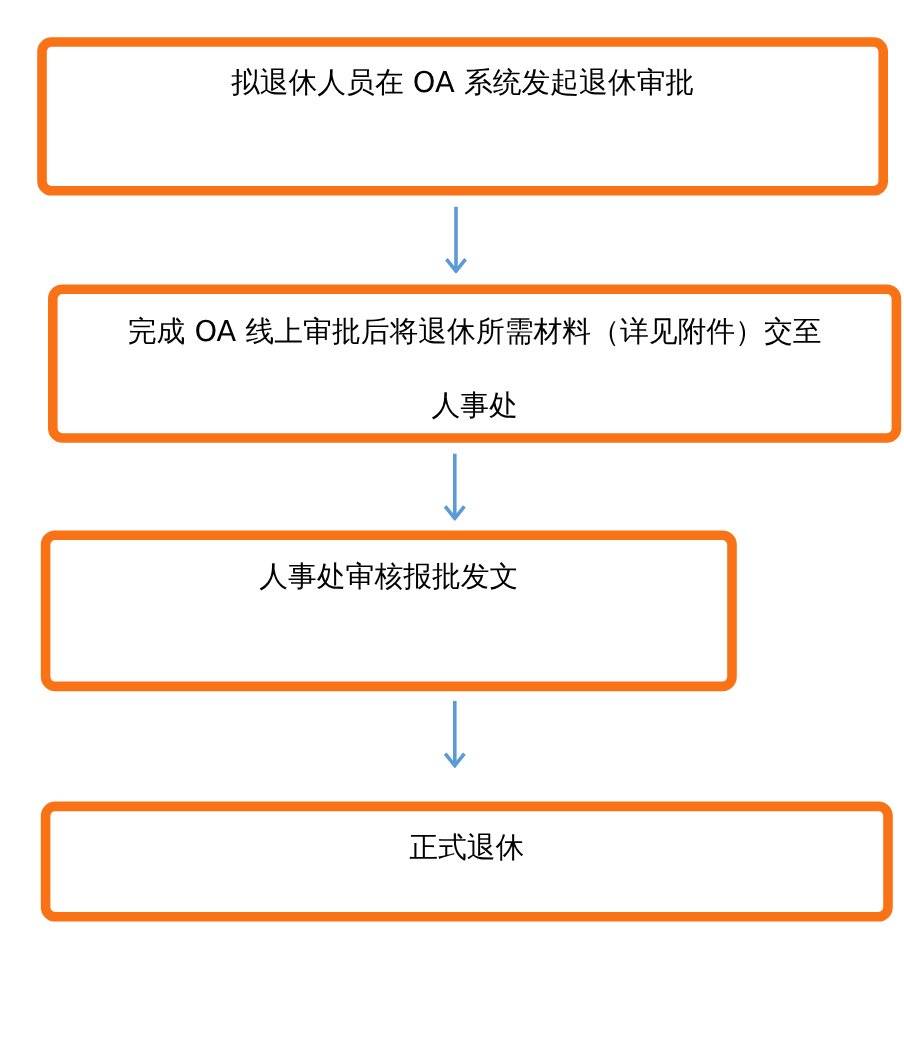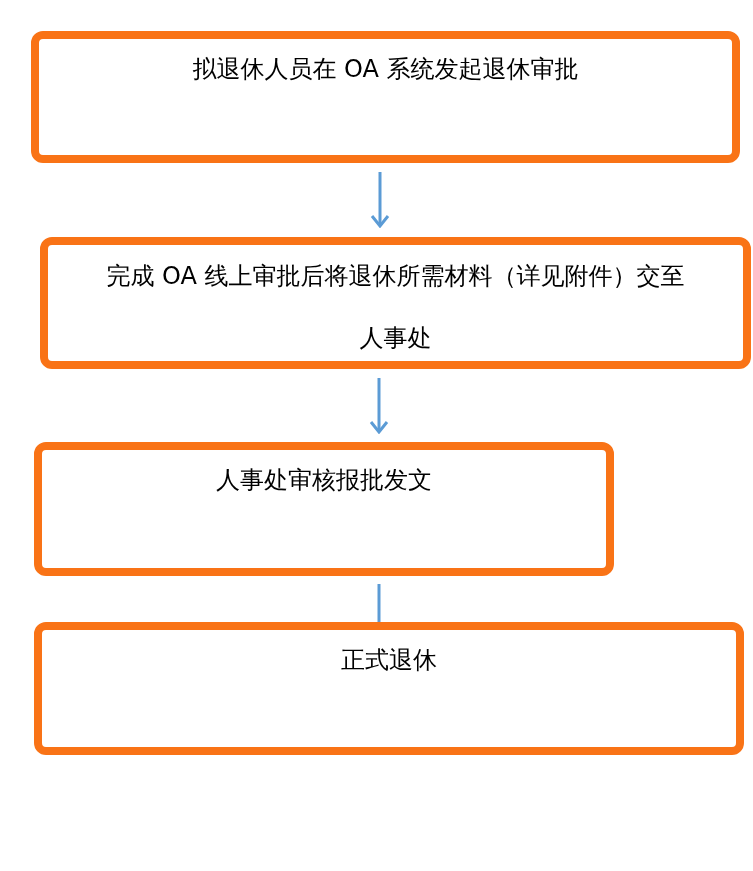--- a/index.html
+++ b/index.html
@@ -6,21 +6,21 @@
     body { width: 753px; height: 871px; position: relative; overflow: hidden;
            font-family: "DejaVu Sans", "Liberation Sans", sans-serif; color: #000; }
     .box { position: absolute; box-sizing: border-box; border: 8px solid #f97316;
            border-radius: 12px; background: #fff; display: flex; align-items: flex-start;
            justify-content: center; text-align: center; }
     .box span { font-size: 24px; line-height: 60px; display: block; }
     #box1 { left: 31px; top: 31px; width: 709px; height: 132px; }
     #box2 { left: 28px; top: 237px; width: 711px; height: 132px; margin-left: 12px; }
     #box2 span { line-height: 62px; padding: 0 4px; }
     #box3 { left: 34px; top: 442px; width: 580px; height: 134px; }
-    #box4 { left: 34px; top: 622px; width: 710px; height: 133px; }
+    #box4 { left: 34px; top: 668px; width: 710px; height: 100px; }
     .arrow { position: absolute; width: 20px; }
     .arrow svg { display: block; }
     #arrow1 { left: 370px; top: 172px; }
     #arrow2 { left: 369px; top: 378px; }
     #arrow3 { left: 369px; top: 584px; }
   </style>
 </head>
 <body>
 
 <div id="box1" class="box">

